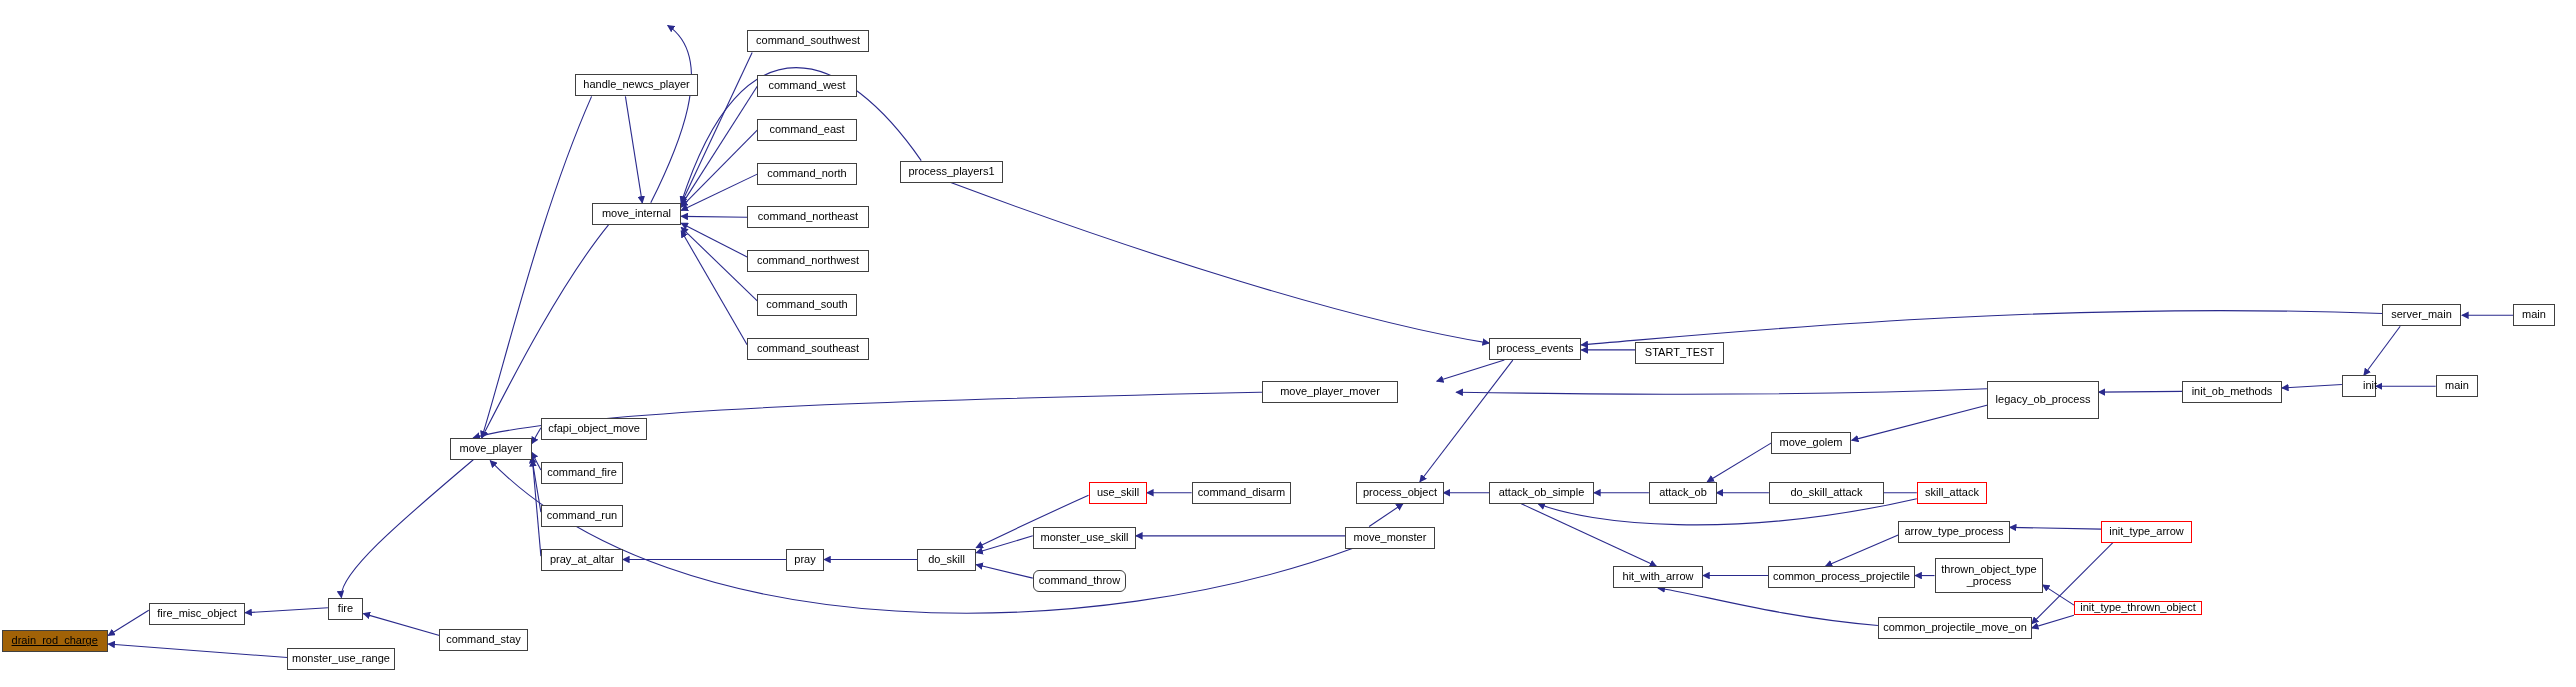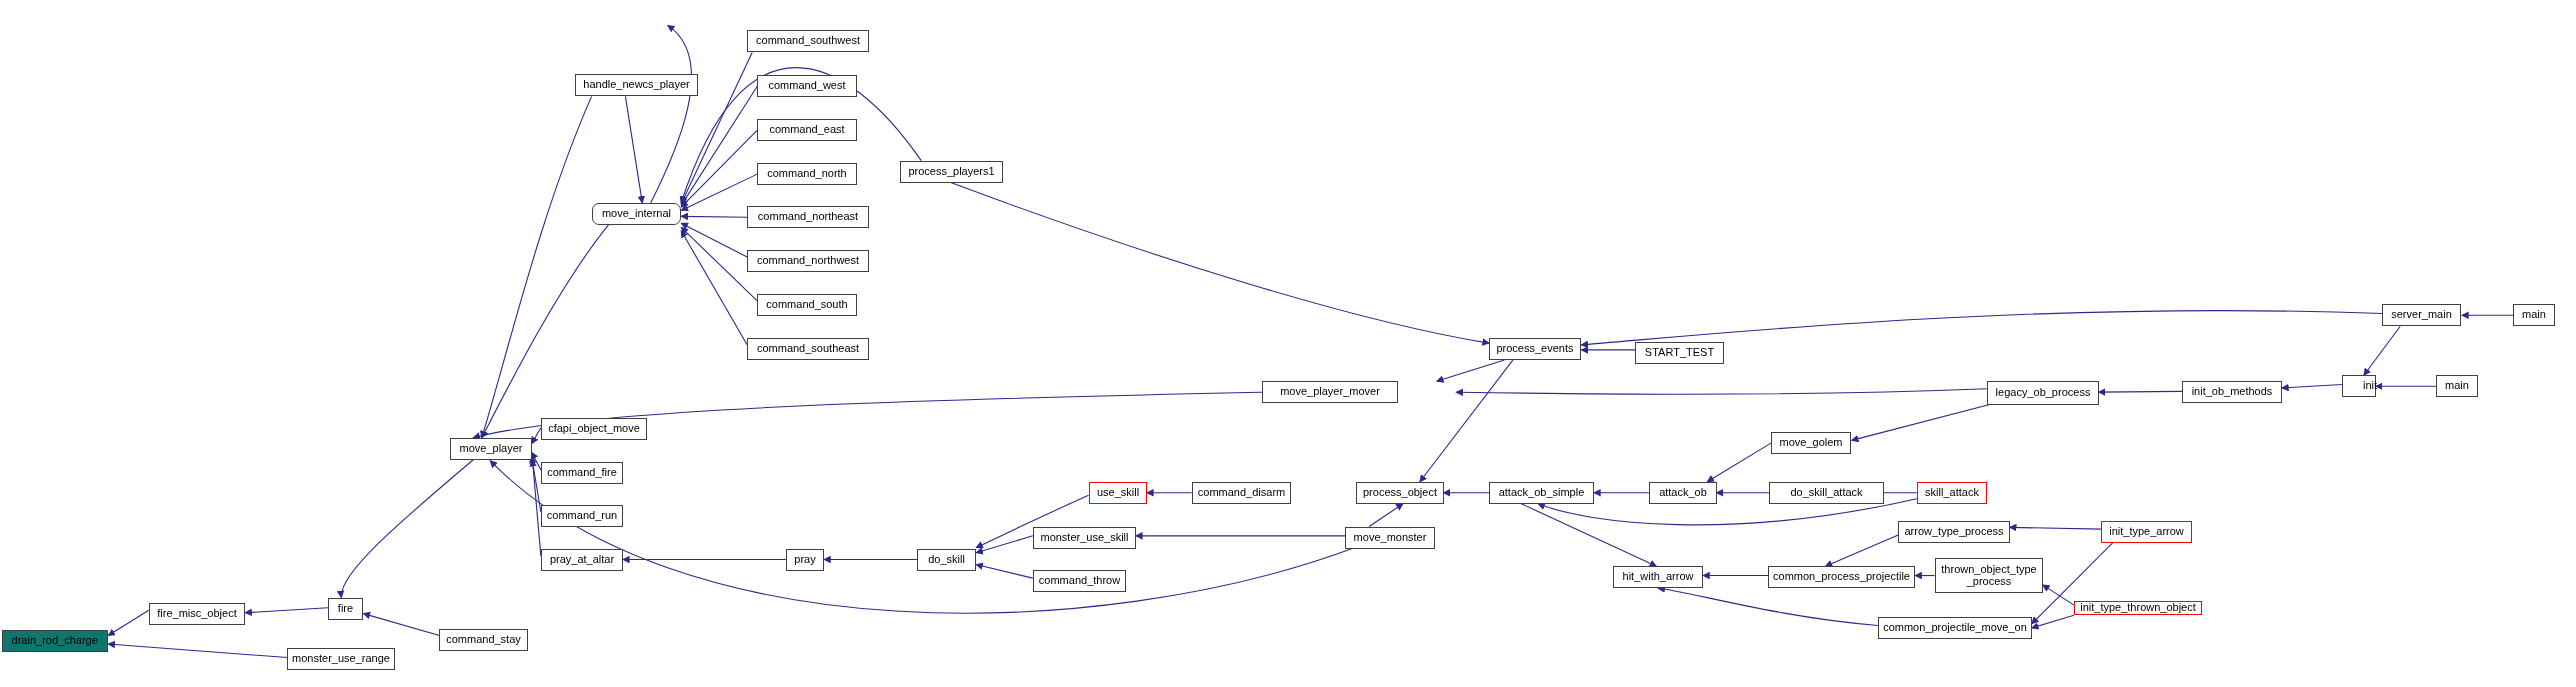--- a/index.html
+++ b/index.html
@@ -3,21 +3,21 @@
 <meta charset="utf-8">
 <title>drain_rod_charge caller graph</title>
 <style>
   html,body{margin:0;padding:0;background:#ffffff;}
   #canvas{position:relative;width:2576px;height:688px;background:#ffffff;
           font-family:"Liberation Sans","DejaVu Sans",sans-serif;overflow:hidden;}
   svg.edges{position:absolute;left:0;top:0;width:2576px;height:688px;pointer-events:none;}
   .node{position:absolute;box-sizing:border-box;border:0.8px solid #404040;background:#ffffff;
         display:flex;align-items:center;justify-content:center;text-align:center;
         font-size:11px;color:#000000;line-height:1.05;white-space:pre;}
-  .node.root{background:#0f766e;border-color:#404040;}
+  .node.root{background:#a16207;border-color:#404040;text-decoration:underline;}
   .node.red{border:0.8px solid #ff0000;}
   .node .lbl{display:block;padding:0 2.5px;}
 </style>
 </head>
 <body>
 
 <div id="canvas">
   <svg class="edges" viewBox="0 0 3048 814">
     <defs>
       <marker id="ah" markerWidth="9" markerHeight="9" refX="8" refY="4.5" orient="auto" markerUnits="userSpaceOnUse">
@@ -93,45 +93,45 @@
       <div class="node" style="left: 328px; top: 598px; width: 35px; height: 22px;"><span class="lbl">fire</span></div>
       <div class="node" style="left: 439px; top: 629px; width: 89px; height: 22px;"><span class="lbl">command_stay</span></div>
       <div class="node" style="left: 450px; top: 438px; width: 82px; height: 22px;"><span class="lbl">move_player</span></div>
       <div class="node" style="left: 541px; top: 418px; width: 106px; height: 22px;"><span class="lbl">cfapi_object_move</span></div>
       <div class="node" style="left: 541px; top: 462px; width: 82px; height: 22px;"><span class="lbl">command_fire</span></div>
       <div class="node" style="left: 541px; top: 505px; width: 82px; height: 22px;"><span class="lbl">command_run</span></div>
       <div class="node" style="left: 541px; top: 549px; width: 82px; height: 22px;"><span class="lbl">pray_at_altar</span></div>
       <div class="node" style="left: 786px; top: 549px; width: 38px; height: 22px;"><span class="lbl">pray</span></div>
       <div class="node" style="left: 917px; top: 549px; width: 59px; height: 22px;"><span class="lbl">do_skill</span></div>
       <div class="node" style="left: 1033px; top: 527px; width: 103px; height: 22px;"><span class="lbl">monster_use_skill</span></div>
-      <div class="node" style="left: 1033px; top: 570px; width: 93px; height: 22px;"><span class="lbl">command_throw</span></div>
+      <div class="node" style="left: 1033px; top: 570px; width: 93px; height: 22px; border-radius: 6px;"><span class="lbl">command_throw</span></div>
       <div class="node red" style="left: 1089px; top: 482px; width: 58px; height: 22px;"><span class="lbl">use_skill</span></div>
       <div class="node" style="left: 1192px; top: 482px; width: 99px; height: 22px;"><span class="lbl">command_disarm</span></div>
       <div class="node" style="left: 1345px; top: 527px; width: 90px; height: 22px;"><span class="lbl">move_monster</span></div>
       <div class="node" style="left: 1356px; top: 482px; width: 88px; height: 22px;"><span class="lbl">process_object</span></div>
-      <div class="node" style="left: 592px; top: 203px; width: 89px; height: 22px; border-radius: 7px;"><span class="lbl">move_internal</span></div>
+      <div class="node" style="left: 592px; top: 203px; width: 89px; height: 22px;"><span class="lbl">move_internal</span></div>
       <div class="node" style="left: 575px; top: 74px; width: 123px; height: 22px;"><span class="lbl">handle_newcs_player</span></div>
       <div class="node" style="left: 747px; top: 30px; width: 122px; height: 22px;"><span class="lbl">command_southwest</span></div>
       <div class="node" style="left: 757px; top: 75px; width: 100px; height: 22px;"><span class="lbl">command_west</span></div>
       <div class="node" style="left: 757px; top: 119px; width: 100px; height: 22px;"><span class="lbl">command_east</span></div>
       <div class="node" style="left: 757px; top: 163px; width: 100px; height: 22px;"><span class="lbl">command_north</span></div>
       <div class="node" style="left: 747px; top: 206px; width: 122px; height: 22px;"><span class="lbl">command_northeast</span></div>
       <div class="node" style="left: 747px; top: 250px; width: 122px; height: 22px;"><span class="lbl">command_northwest</span></div>
       <div class="node" style="left: 757px; top: 294px; width: 100px; height: 22px;"><span class="lbl">command_south</span></div>
       <div class="node" style="left: 747px; top: 338px; width: 122px; height: 22px;"><span class="lbl">command_southeast</span></div>
       <div class="node" style="left: 900px; top: 161px; width: 103px; height: 22px;"><span class="lbl">process_players1</span></div>
       <div class="node" style="left: 1489px; top: 338px; width: 92px; height: 22px;"><span class="lbl">process_events</span></div>
       <div class="node" style="left: 1635px; top: 342px; width: 89px; height: 22px;"><span class="lbl">START_TEST</span></div>
       <div class="node" style="left: 1262px; top: 381px; width: 136px; height: 22px;"><span class="lbl">move_player_mover</span></div>
       <div class="node" style="left: 1489px; top: 482px; width: 105px; height: 22px;"><span class="lbl">attack_ob_simple</span></div>
       <div class="node" style="left: 1649px; top: 482px; width: 68px; height: 22px;"><span class="lbl">attack_ob</span></div>
       <div class="node" style="left: 1771px; top: 432px; width: 80px; height: 22px;"><span class="lbl">move_golem</span></div>
       <div class="node" style="left: 1769px; top: 482px; width: 115px; height: 22px;"><span class="lbl">do_skill_attack</span></div>
       <div class="node red" style="left: 1917px; top: 482px; width: 70px; height: 22px;"><span class="lbl">skill_attack</span></div>
-      <div class="node" style="left: 1987px; top: 381px; width: 112px; height: 24px;"><span class="lbl">legacy_ob_process</span></div>
+      <div class="node" style="left: 1987px; top: 381px; width: 112px; height: 38px;"><span class="lbl">legacy_ob_process</span></div>
       <div class="node" style="left: 2182px; top: 381px; width: 100px; height: 22px;"><span class="lbl">init_ob_methods</span></div>
       <div class="node" style="left: 2342px; top: 375px; width: 34px; height: 22px; padding-left: 22px;"><span class="lbl">init</span></div>
       <div class="node" style="left: 2436px; top: 375px; width: 42px; height: 22px;"><span class="lbl">main</span></div>
       <div class="node" style="left: 2382px; top: 304px; width: 79px; height: 22px;"><span class="lbl">server_main</span></div>
       <div class="node" style="left: 2513px; top: 304px; width: 42px; height: 22px;"><span class="lbl">main</span></div>
       <div class="node" style="left: 1613px; top: 566px; width: 90px; height: 22px;"><span class="lbl">hit_with_arrow</span></div>
       <div class="node" style="left: 1768px; top: 566px; width: 147px; height: 22px;"><span class="lbl">common_process_projectile</span></div>
       <div class="node" style="left: 1898px; top: 521px; width: 112px; height: 22px;"><span class="lbl">arrow_type_process</span></div>
       <div class="node" style="left: 1935px; top: 558px; width: 108px; height: 35px;"><span class="lbl">thrown_object_type
 _process</span></div>

